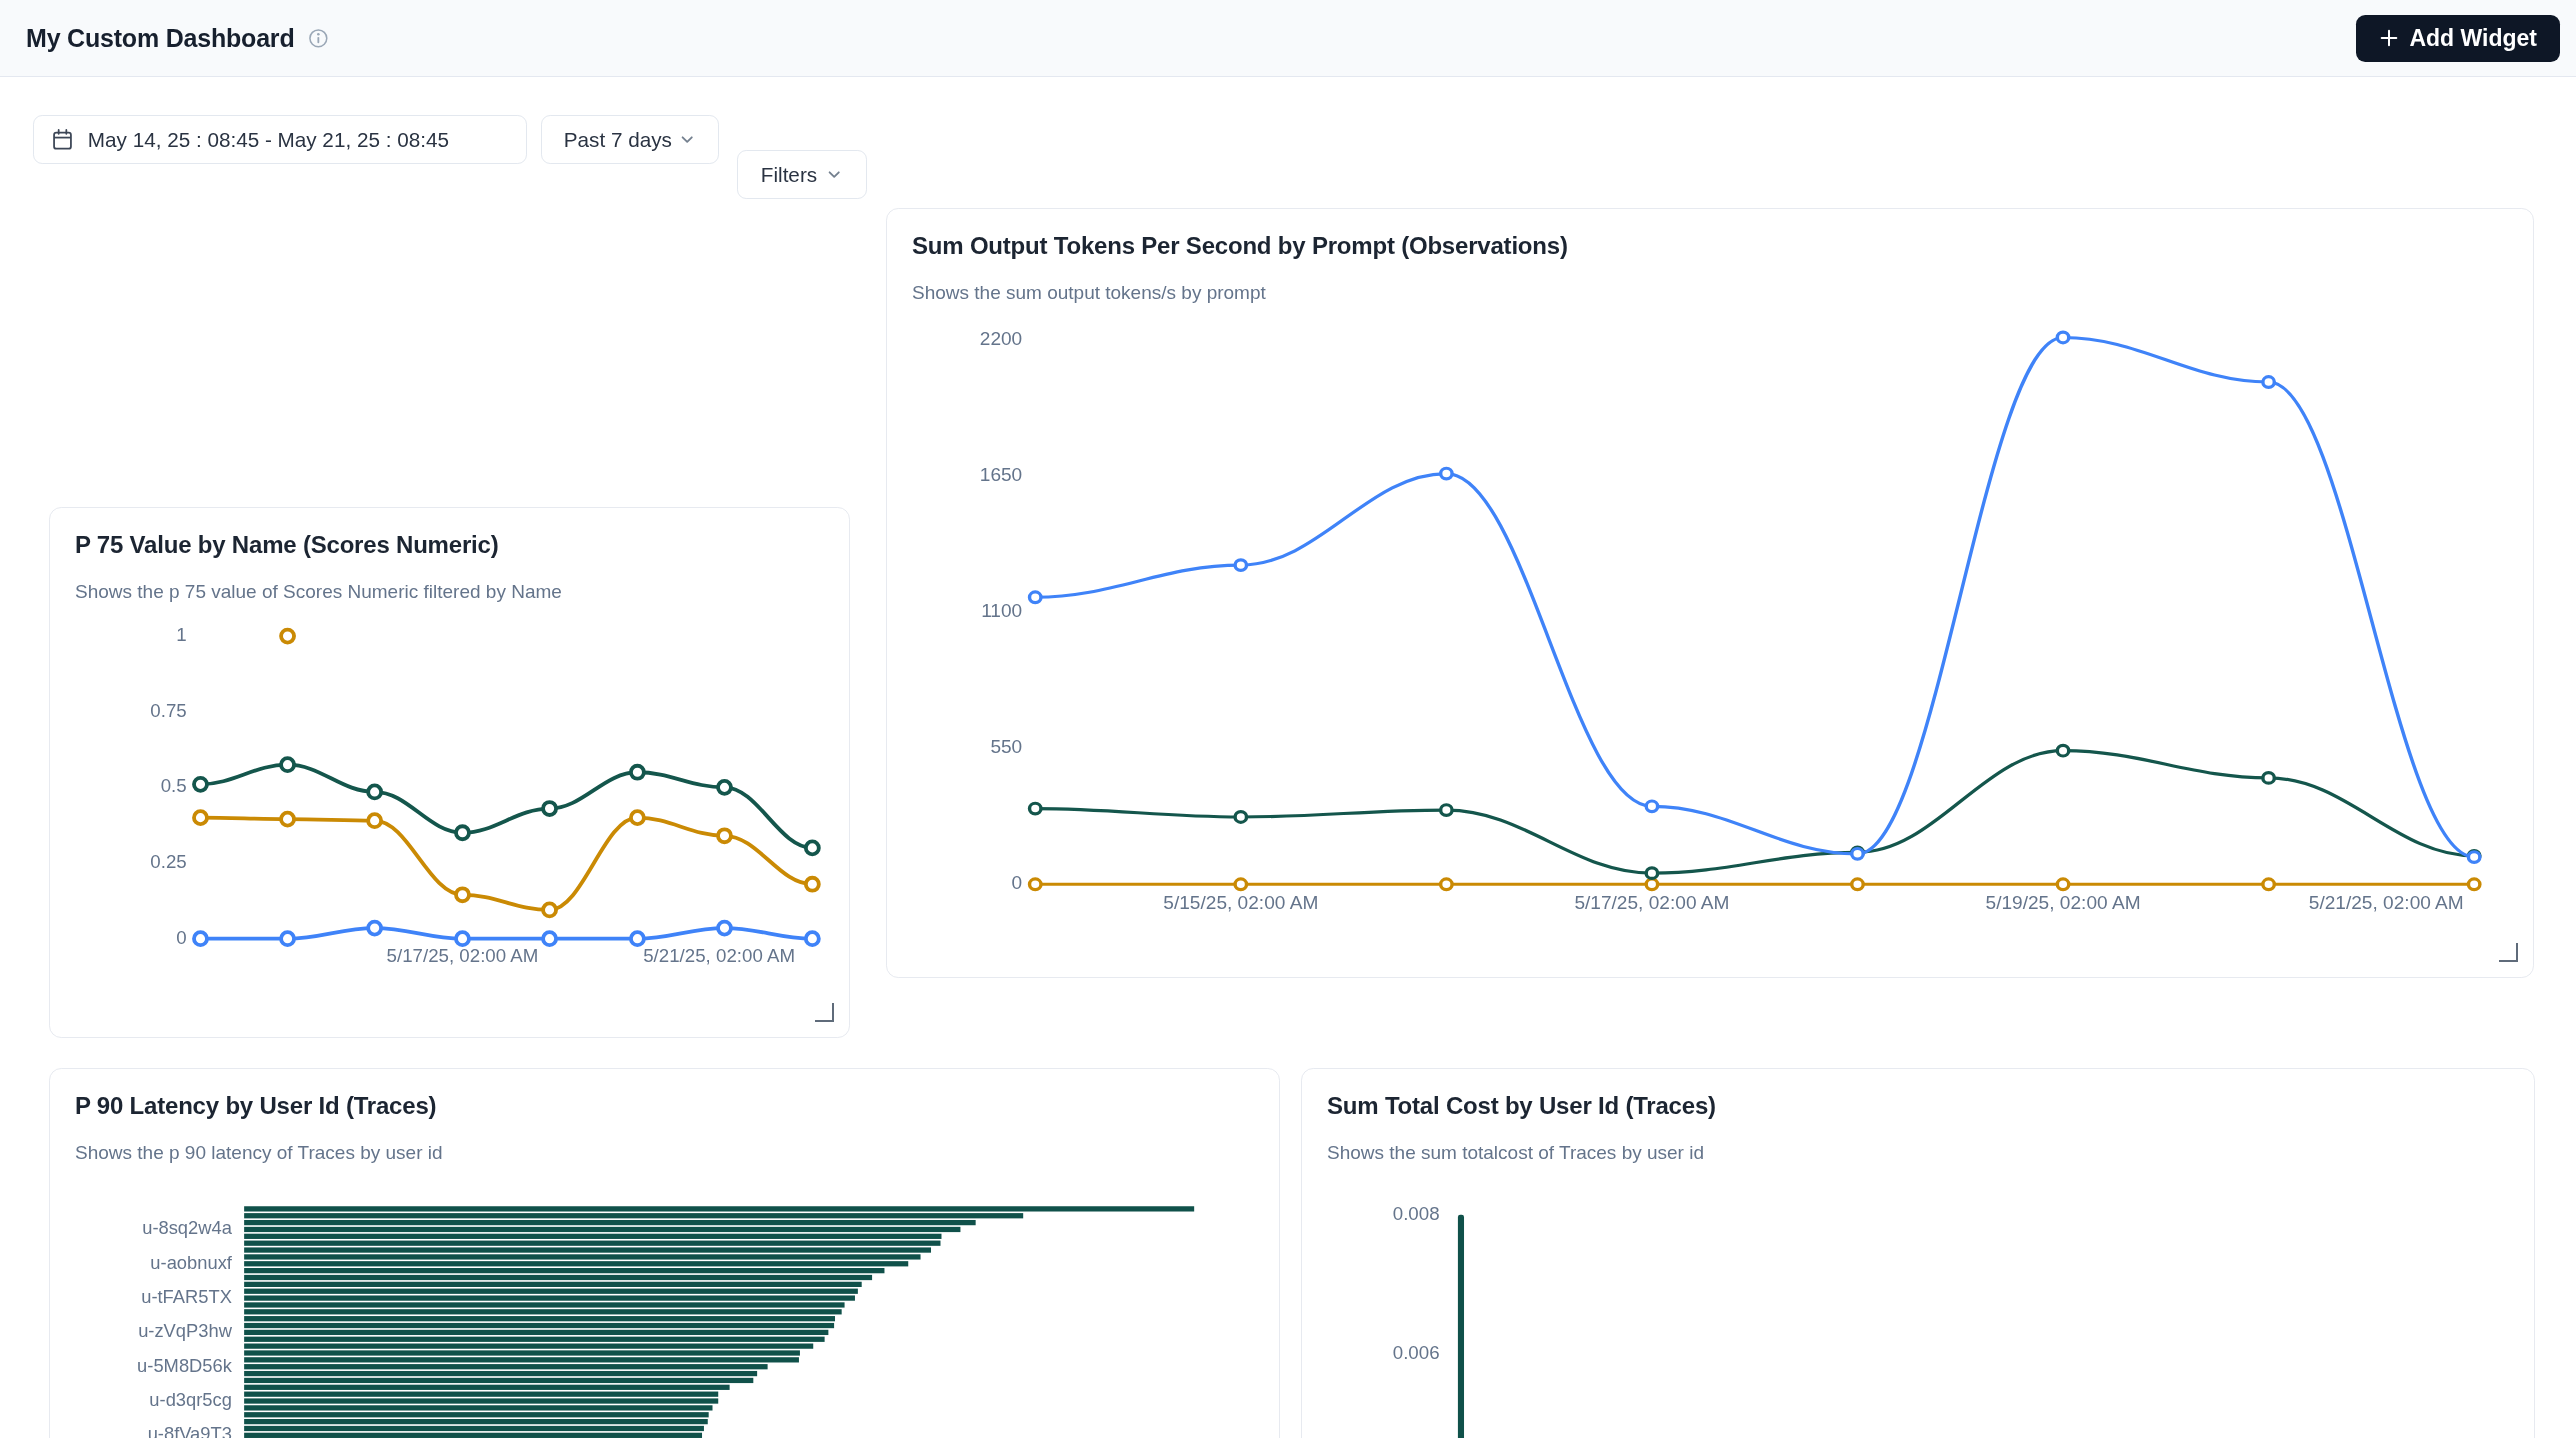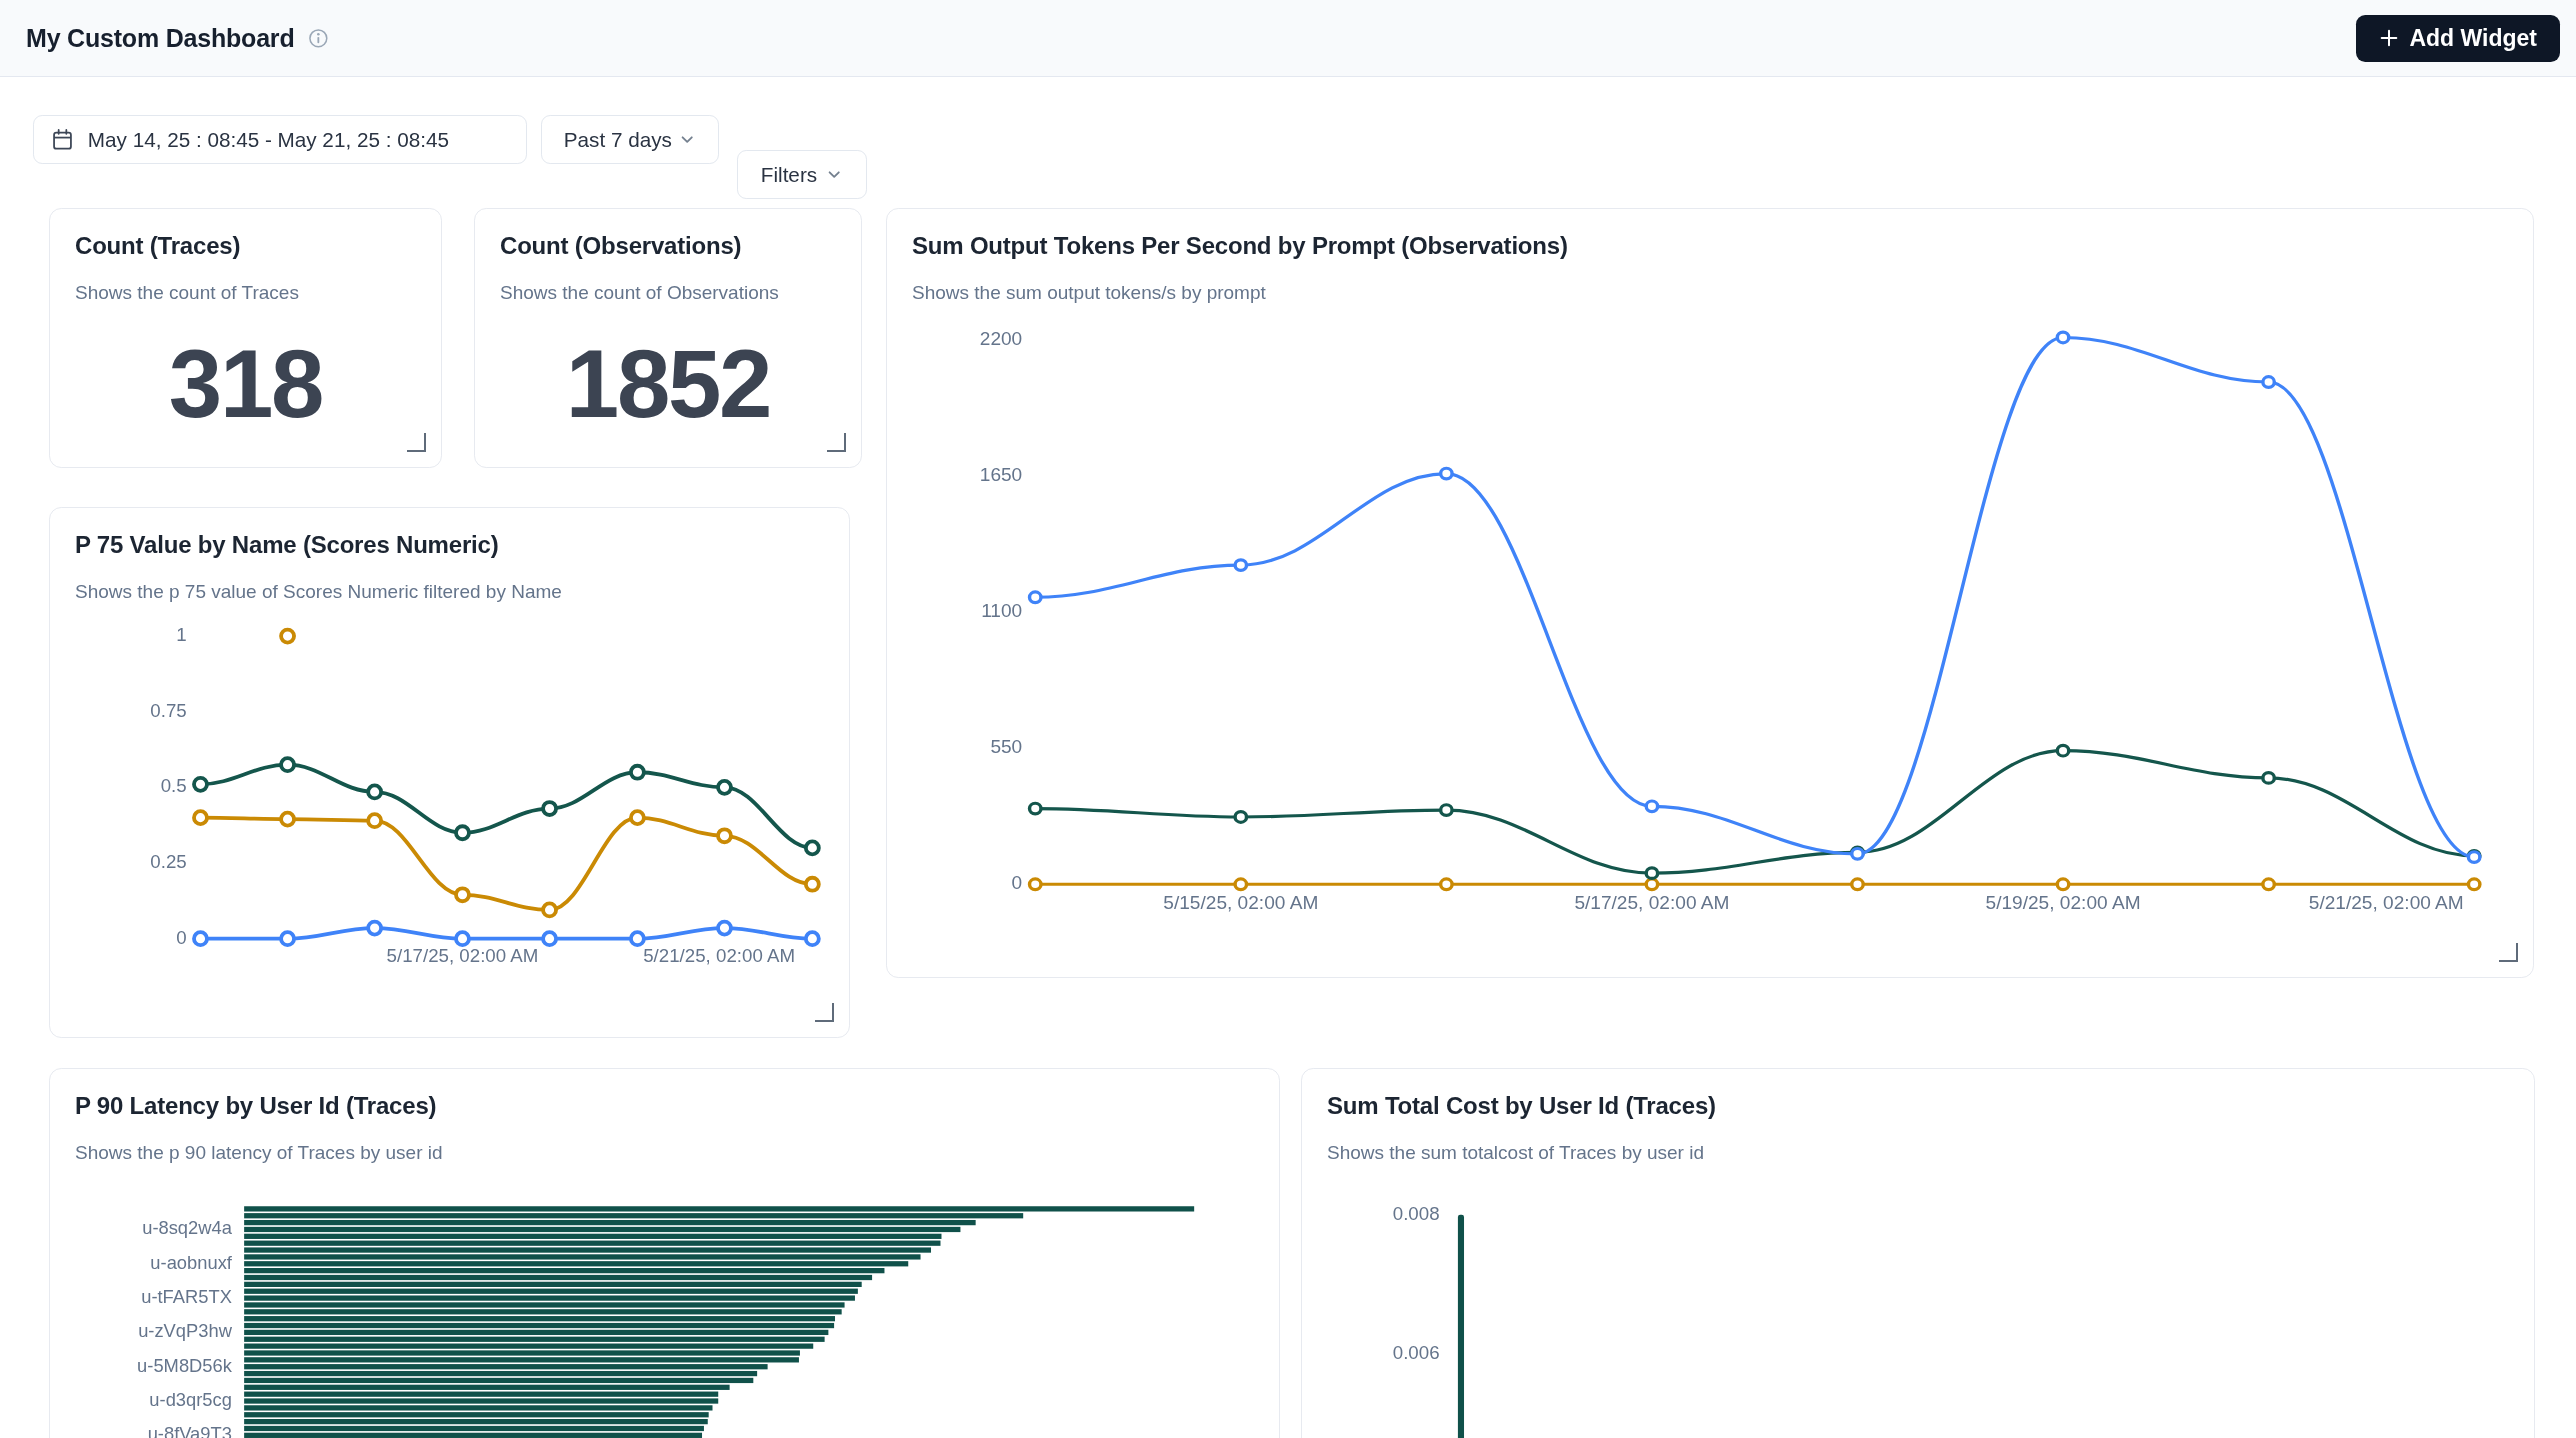--- a/index.html
+++ b/index.html
@@ -111,33 +111,21 @@
 
   <button class="tbtn filters">
     <span>Filters</span>
     <span style="display:inline-flex">
       <svg width="18.4" height="18.4" viewBox="0 0 24 24">
           <path d="M6 9.5 L12 15.5 L18 9.5" fill="none" stroke="#74808f" stroke-width="2.4" stroke-linecap="round" stroke-linejoin="round"></path>
         </svg>
     </span>
   </button>
 
-  <section class="card" style="left:49px;top:208px;width:393px;height:260px;">
-    <h2>Count (Traces)</h2>
-    <p class="sub">Shows the count of Traces</p>
-    <div class="bignum">318</div>
-    <div class="rsz"></div>
-  </section>
-
-  <section class="card" style="left:474px;top:208px;width:388px;height:260px;">
-    <h2>Count (Observations)</h2>
-    <p class="sub">Shows the count of Observations</p>
-    <div class="bignum">1852</div>
-    <div class="rsz"></div>
-  </section>
+
 
   <section class="card" style="left:886px;top:208px;width:1648px;height:770px;">
     <h2>Sum Output Tokens Per Second by Prompt (Observations)</h2>
     <p class="sub">Shows the sum output tokens/s by prompt</p>
     <div class="chart" id="chart-tokens">
         <svg viewBox="0 0 2154 1085" preserveAspectRatio="none">
           <g>
             <text x="177" y="954" text-anchor="end" dominant-baseline="middle" font-size="25" fill="#64748b">0</text>
             <text x="177" y="761.75" text-anchor="end" dominant-baseline="middle" font-size="25" fill="#64748b">550</text>
             <text x="177" y="569.5" text-anchor="end" dominant-baseline="middle" font-size="25" fill="#64748b">1100</text>

